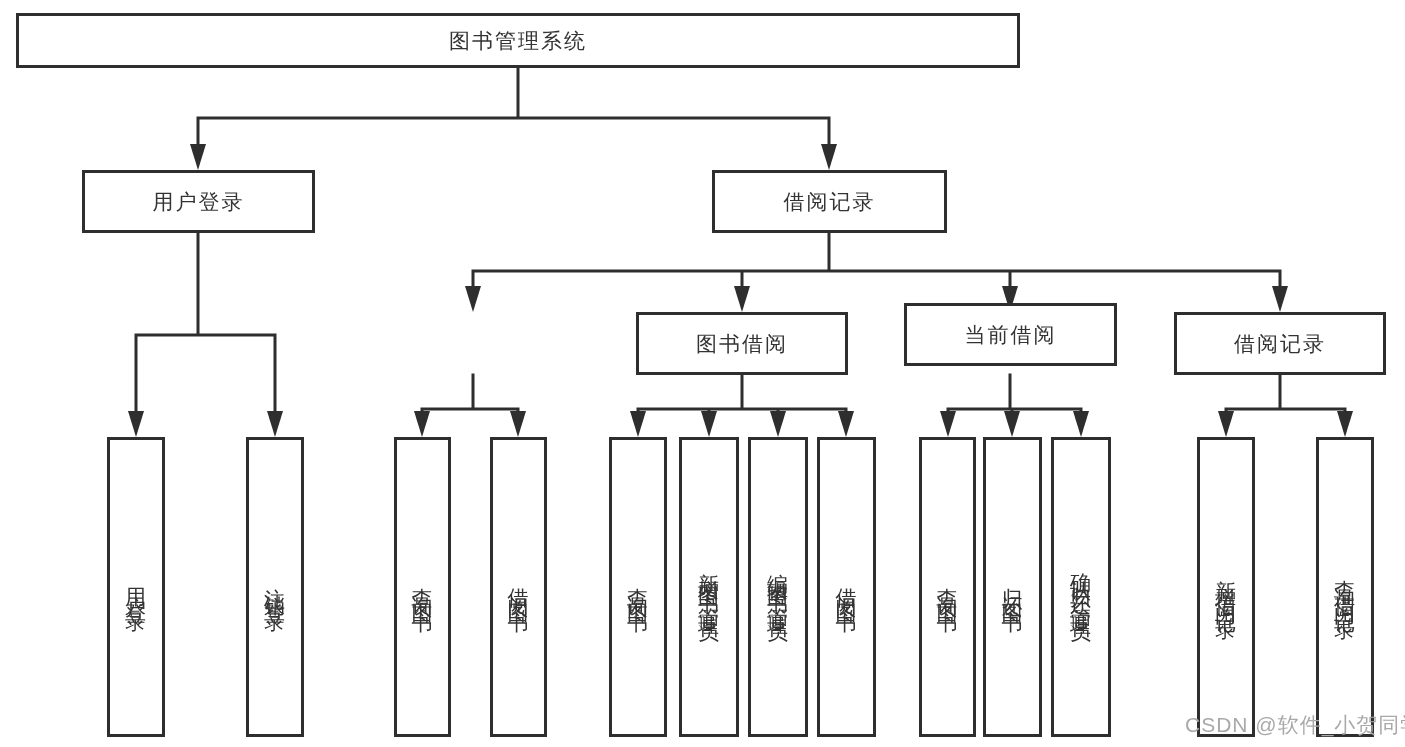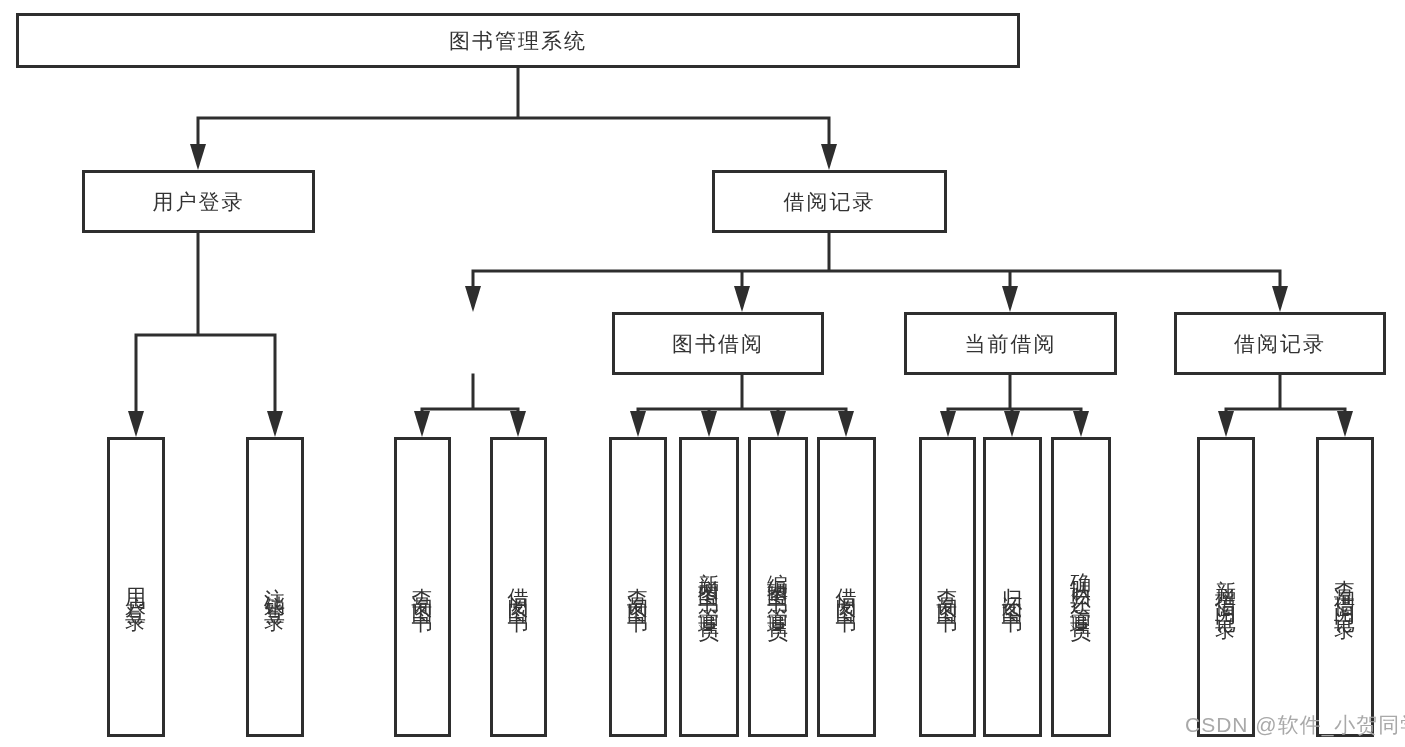--- a/index.html
+++ b/index.html
@@ -102,22 +102,22 @@
       <polygon points="1218,411 1234,411 1226,437"></polygon>
       <polygon points="1337,411 1353,411 1345,437"></polygon>
     </g>
   </svg>
 
   <div class="node h-node" style="left:16px; top:13px; width:1004px; height:55px;">图书管理系统</div>
 
   <div class="node h-node" style="left:82px; top:170px; width:233px; height:63px;">用户登录</div>
   <div class="node h-node" style="left:712px; top:170px; width:235px; height:63px;">借阅记录</div>
 
-  <div class="node h-node" style="left:612px; top:312px; width:212px; height:63px;font-family:Liberation Serif, serif;">图书借阅</div>
-  <div class="node h-node" style="left:904px; top:312px; width:213px; height:63px;">当前借阅</div>
+  <div class="node h-node" style="left:636px; top:312px; width:212px; height:63px;font-family:Liberation Serif, serif;">图书借阅</div>
+  <div class="node h-node" style="left:904px; top:303px; width:213px; height:63px;">当前借阅</div>
   <div class="node h-node" style="left:1174px; top:312px; width:212px; height:63px;">借阅记录</div>
 
   <div class="node v-node" style="left:107px; top:437px; width:58px; height:300px;">用户登录</div>
   <div class="node v-node" style="left:246px; top:437px; width:58px; height:300px;">注销登录</div>
 
   <div class="node v-node" style="left:394px; top:437px; width:57px; height:300px;">查询图书</div>
   <div class="node v-node" style="left:490px; top:437px; width:57px; height:300px;">借阅图书</div>
 
   <div class="node v-node" style="left:609px; top:437px; width:58px; height:300px;">查询图书</div>
   <div class="node v-node long" style="left:679px; top:437px; width:60px; height:300px;">新增图书（管理员）</div>

